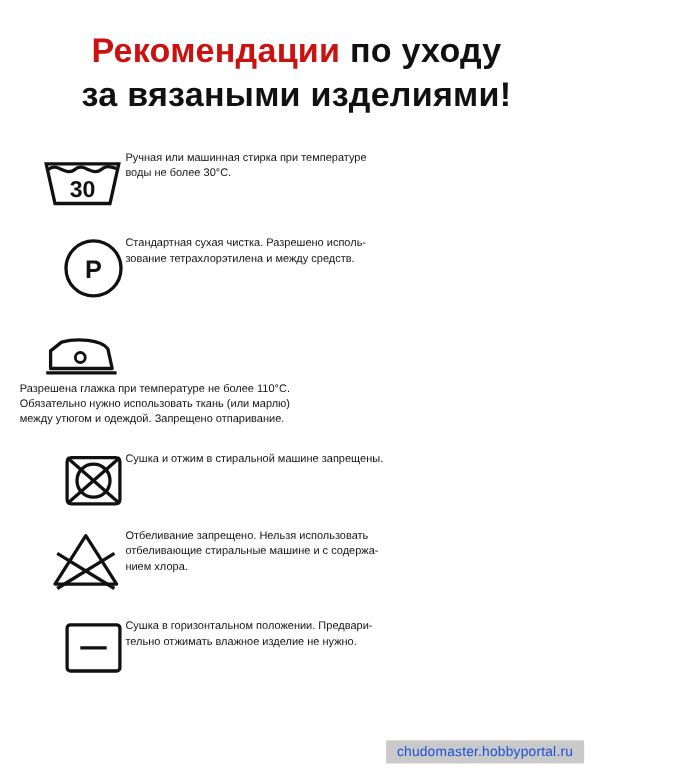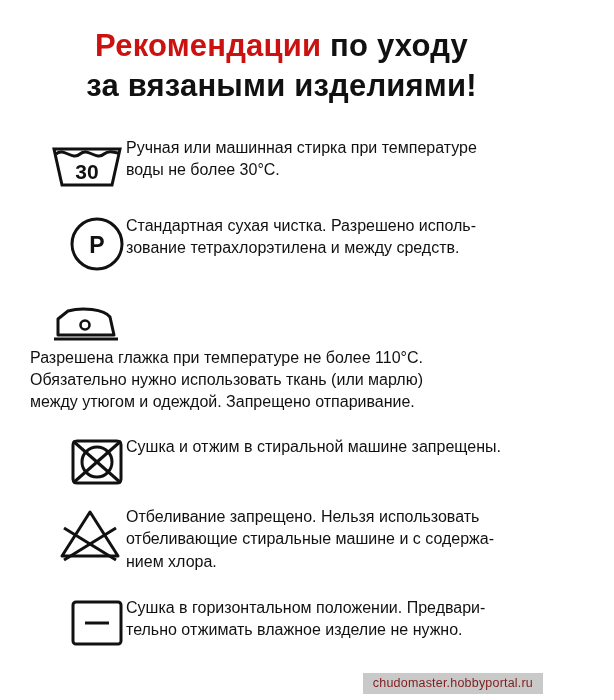--- a/index.html
+++ b/index.html
@@ -14,21 +14,20 @@
     color: #111111;
     position: relative;
     overflow: hidden;
   }
   .page {
     width: 539px;
     height: 700px;
     position: relative;
     box-sizing: border-box;
     padding: 0;
-    margin-left: 12px;
   }
   .title-block {
     text-align: center;
     padding: 26px 20px 6px 20px;
   }
   .title-line {
     font-size: 31px;
     font-weight: bold;
     line-height: 1.30;
     letter-spacing: 0.2px;
@@ -51,21 +50,21 @@
   }
   .rule-icon {
     width: 96px;
     min-width: 96px;
     display: flex;
     justify-content: flex-end;
     align-items: flex-start;
     padding-top: 2px;
   }
   .rule-text {
-    font-size: 16px;
+    font-size: 10px;
     line-height: 1.40;
     color: #111111;
     padding-top: 2px;
     flex: 1;
   }
   .rule-text div {
     white-space: nowrap;
   }
   
   .r1 { margin-top: 2px; }
@@ -73,21 +72,21 @@
   .r3 { margin-top: 20px; flex-direction: column; }
   .r4 { margin-top: 20px; }
   .r5 { margin-top: 14px; }
   .r6 { margin-top: 22px; }
 
   .watermark {
     position: absolute;
     right: 8px;
     bottom: 6px;
     background: #c9c9c9;
-    color: #7f1d1d;
+    color: #1d4ed8;
     font-size: 12.5px;
     padding: 3px 10px 4px 10px;
     letter-spacing: 0.2px;
   }
   svg { display: block; }
 </style>
 </head>
 <body>
 
 <div class="page">

